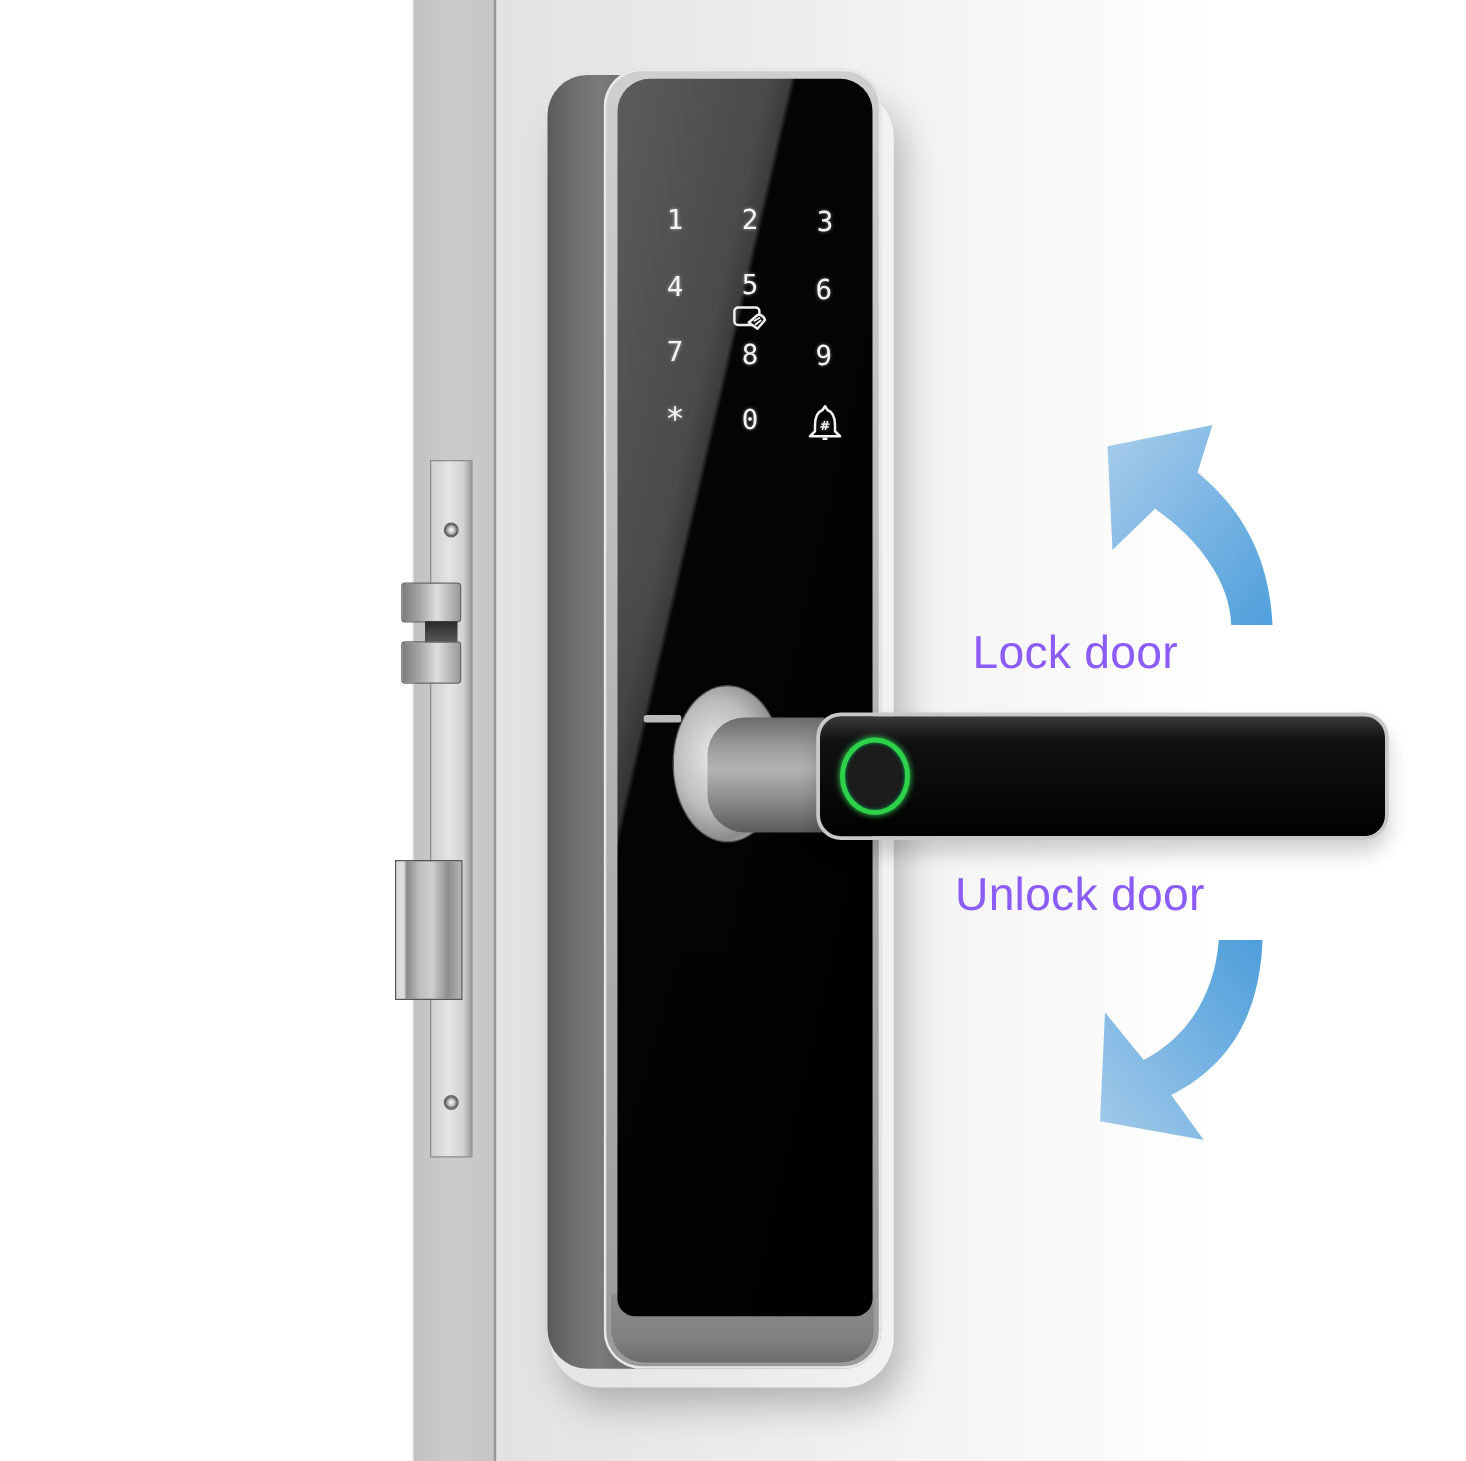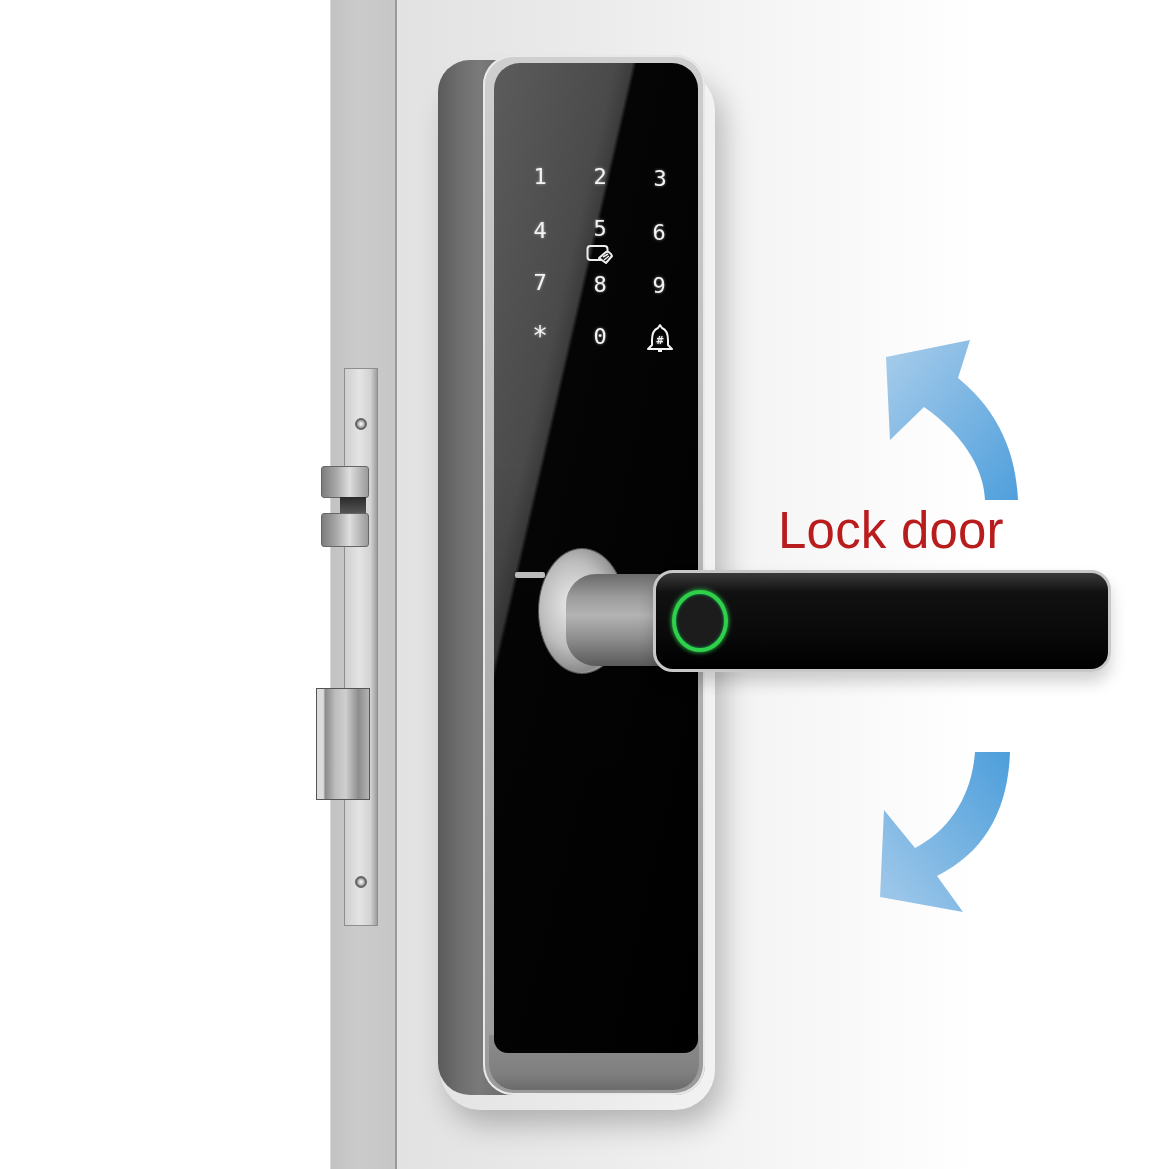--- a/index.html
+++ b/index.html
@@ -125,21 +125,21 @@
     .fingerprint {
       position: absolute; left: 672px; top: 590px; width: 56px; height: 62px;
       border-radius: 50%; border: 4px solid #2fd14a; box-sizing: border-box;
       background: #1c1c1c;
       box-shadow: 0 0 5px #38e35a, inset 0 0 3px #0a5;
       cursor: pointer;
     }
 
     
     .label {
-      position: absolute; color: #b91c1c; font-size: 51px; font-weight: 400; white-space: nowrap;
+      position: absolute; color: #8b5cf6; font-size: 37px; font-weight: 400; white-space: nowrap;
       font-family: "Liberation Sans", sans-serif; letter-spacing: 0.2px;
     }
     .label-lock { left: 778px; top: 501px; }
     .label-unlock { left: 764px; top: 695px; }
 
     .arrow { position: absolute; left: 0; top: 0; }
   </style>
 </head>
 <body>
 
@@ -231,14 +231,15 @@
       </linearGradient>
     </defs>
 
     <path d="M985 500 L1018 500 C1016 455 1000 412 958 378 L970 340 L886 357 L890 440 L924 407 C960 432 984 466 985 500 Z" fill="url(#gUp)"></path>
   </svg>
   <svg class="arrow" width="1173" height="1169" viewBox="0 0 1173 1169" style="pointer-events:none;">
     <path d="M975 752 L1010 752 C1008 810 985 852 937 876 L963 912 L880 897 L884 810 L915 848 C950 830 972 795 975 752 Z" fill="url(#gDown)"></path>
   </svg>
 
   <div class="label label-lock">Lock door</div>
+  <div class="label label-unlock">Unlock door</div>
 
 </div>
 
 </body></html>

